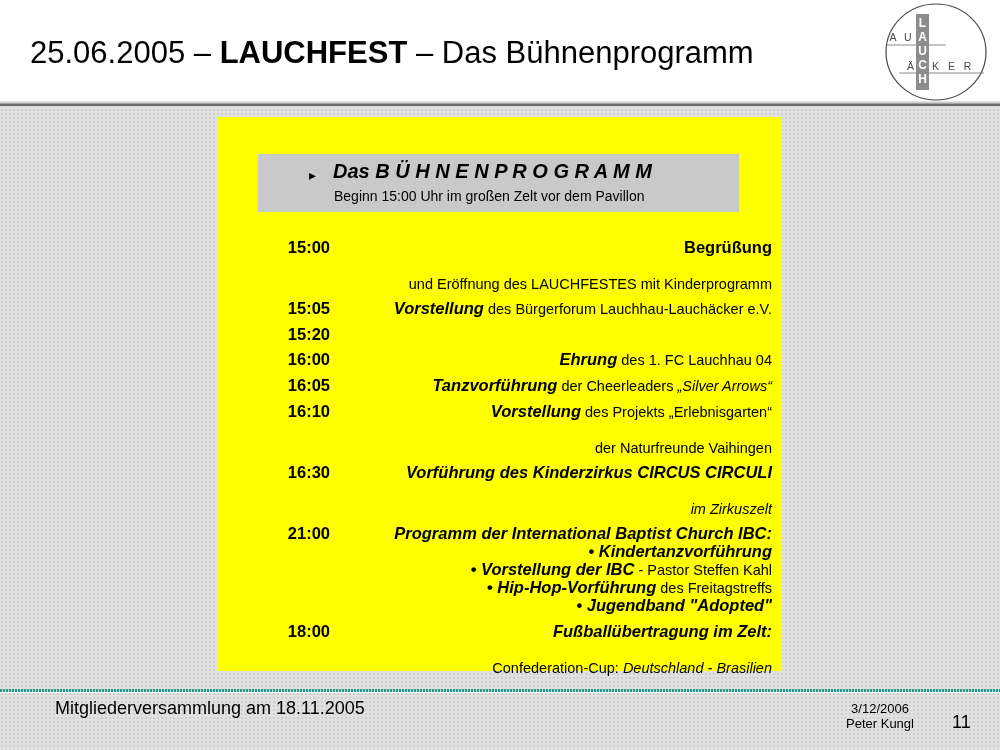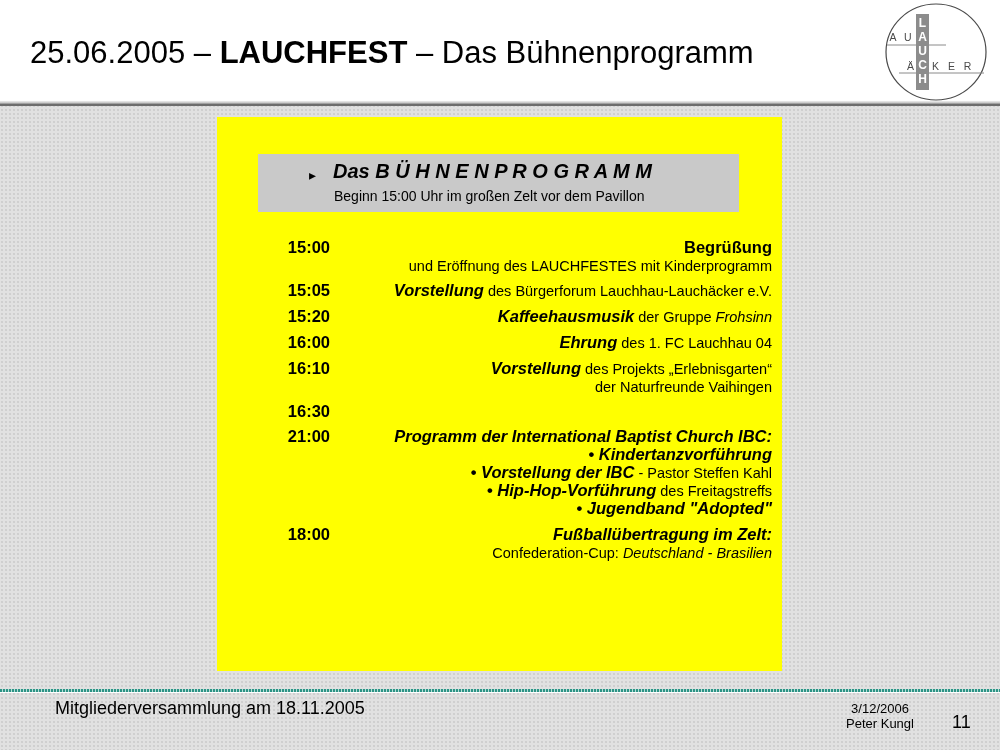--- a/index.html
+++ b/index.html
@@ -26,21 +26,21 @@
   .program-header { position:absolute; left:41px; top:37px; width:481px; height:58px; background:#c9c9c9; }
   .ph-bullet  { position:absolute; left:51px; top:13px; font-size:14px; }
   .ph-heading { position:absolute; left:75px; top:6px;  font-size:20px; font-weight:bold; font-style:italic; white-space:nowrap; }
   .ph-sub     { position:absolute; left:76px; top:34px; font-size:14px; white-space:nowrap; }
 
   .schedule-list { position:absolute; left:51px; top:122px; width:504px;text-align:right; }
   .row  { display:flex; margin-bottom:8px; }
   .time { flex:none; width:62px; font-weight:bold; font-size:16.5px; line-height:17px; }
   .body { flex:1; min-width:0; }
   .l1 { font-size:14.5px; line-height:17px; white-space:nowrap; }
-  .l2 { font-size:14.5px; line-height:15px; margin-top:2px; white-space:nowrap; }
+  .l2 { font-size:14.5px; line-height:15px; margin-top:20px; white-space:nowrap; }
   .bullet-line { font-size:14.5px; line-height:17px; margin-left:24px; white-space:nowrap; }
   .seg-r { font-weight:normal; font-style:normal; }
   .seg-b { font-weight:bold; }
   .seg-i { font-style:italic; }
   .seg-bi { font-weight:bold; font-style:italic; }
   .l1 .seg-b, .l1 .seg-bi, .bullet-line .seg-b, .bullet-line .seg-bi, .bullet-dot { font-size:16.5px; }
   .bullet-dot { font-weight:bold; }
 
   
   .footer-line { position:absolute; top:689px; left:0; width:1000px; height:3px;
@@ -92,39 +92,46 @@
           </div>
         </div>
         <div class="row">
           <div class="time">15:05</div>
           <div class="body">
             <div class="l1"><span class="seg-bi">Vorstellung</span><span class="seg-r"> des Bürgerforum Lauchhau-Lauchäcker e.V.</span></div>
           </div>
         </div>
         <div class="row">
           <div class="time">15:20</div>
-          <div class="body">
-            <div class="l1"><span class="seg-bi">Kaffeehausmusik</span><span class="seg-r"> der Gruppe </span><span class="seg-i">Frohsinn</span></div>
-          </div>
         </div>
         <div class="row">
           <div class="time">16:00</div>
           <div class="body">
             <div class="l1"><span class="seg-bi">Ehrung</span><span class="seg-r"> des 1. FC Lauchhau 04</span></div>
+          </div>
+        </div>
+        <div class="row">
+          <div class="time">16:05</div>
+          <div class="body">
+            <div class="l1"><span class="seg-bi">Tanzvorführung</span><span class="seg-r"> der Cheerleaders </span><span class="seg-i">„Silver Arrows“</span></div>
           </div>
         </div>
         <div class="row">
           <div class="time">16:10</div>
           <div class="body">
             <div class="l1"><span class="seg-bi">Vorstellung</span><span class="seg-r"> des Projekts „Erlebnisgarten“</span></div>
             <div class="l2"><span class="seg-r">der Naturfreunde Vaihingen</span></div>
           </div>
         </div>
         <div class="row">
           <div class="time">16:30</div>
+          <div class="body">
+            <div class="l1"><span class="seg-bi">Vorführung des Kinderzirkus CIRCUS CIRCULI</span></div>
+            <div class="l2"><span class="seg-i">im Zirkuszelt</span></div>
+          </div>
         </div>
         <div class="row">
           <div class="time">21:00</div>
           <div class="body">
             <div class="l1"><span class="seg-bi">Programm der International Baptist Church IBC:</span></div>
             <div class="bullet-line"><span class="bullet-dot">• </span><span class="seg-bi">Kindertanzvorführung</span></div>
             <div class="bullet-line"><span class="bullet-dot">• </span><span class="seg-bi">Vorstellung der IBC</span><span class="seg-r"> - Pastor Steffen Kahl</span></div>
             <div class="bullet-line"><span class="bullet-dot">• </span><span class="seg-bi">Hip-Hop-Vorführung</span><span class="seg-r"> des Freitagstreffs</span></div>
             <div class="bullet-line"><span class="bullet-dot">• </span><span class="seg-bi">Jugendband "Adopted"</span></div>
           </div>

